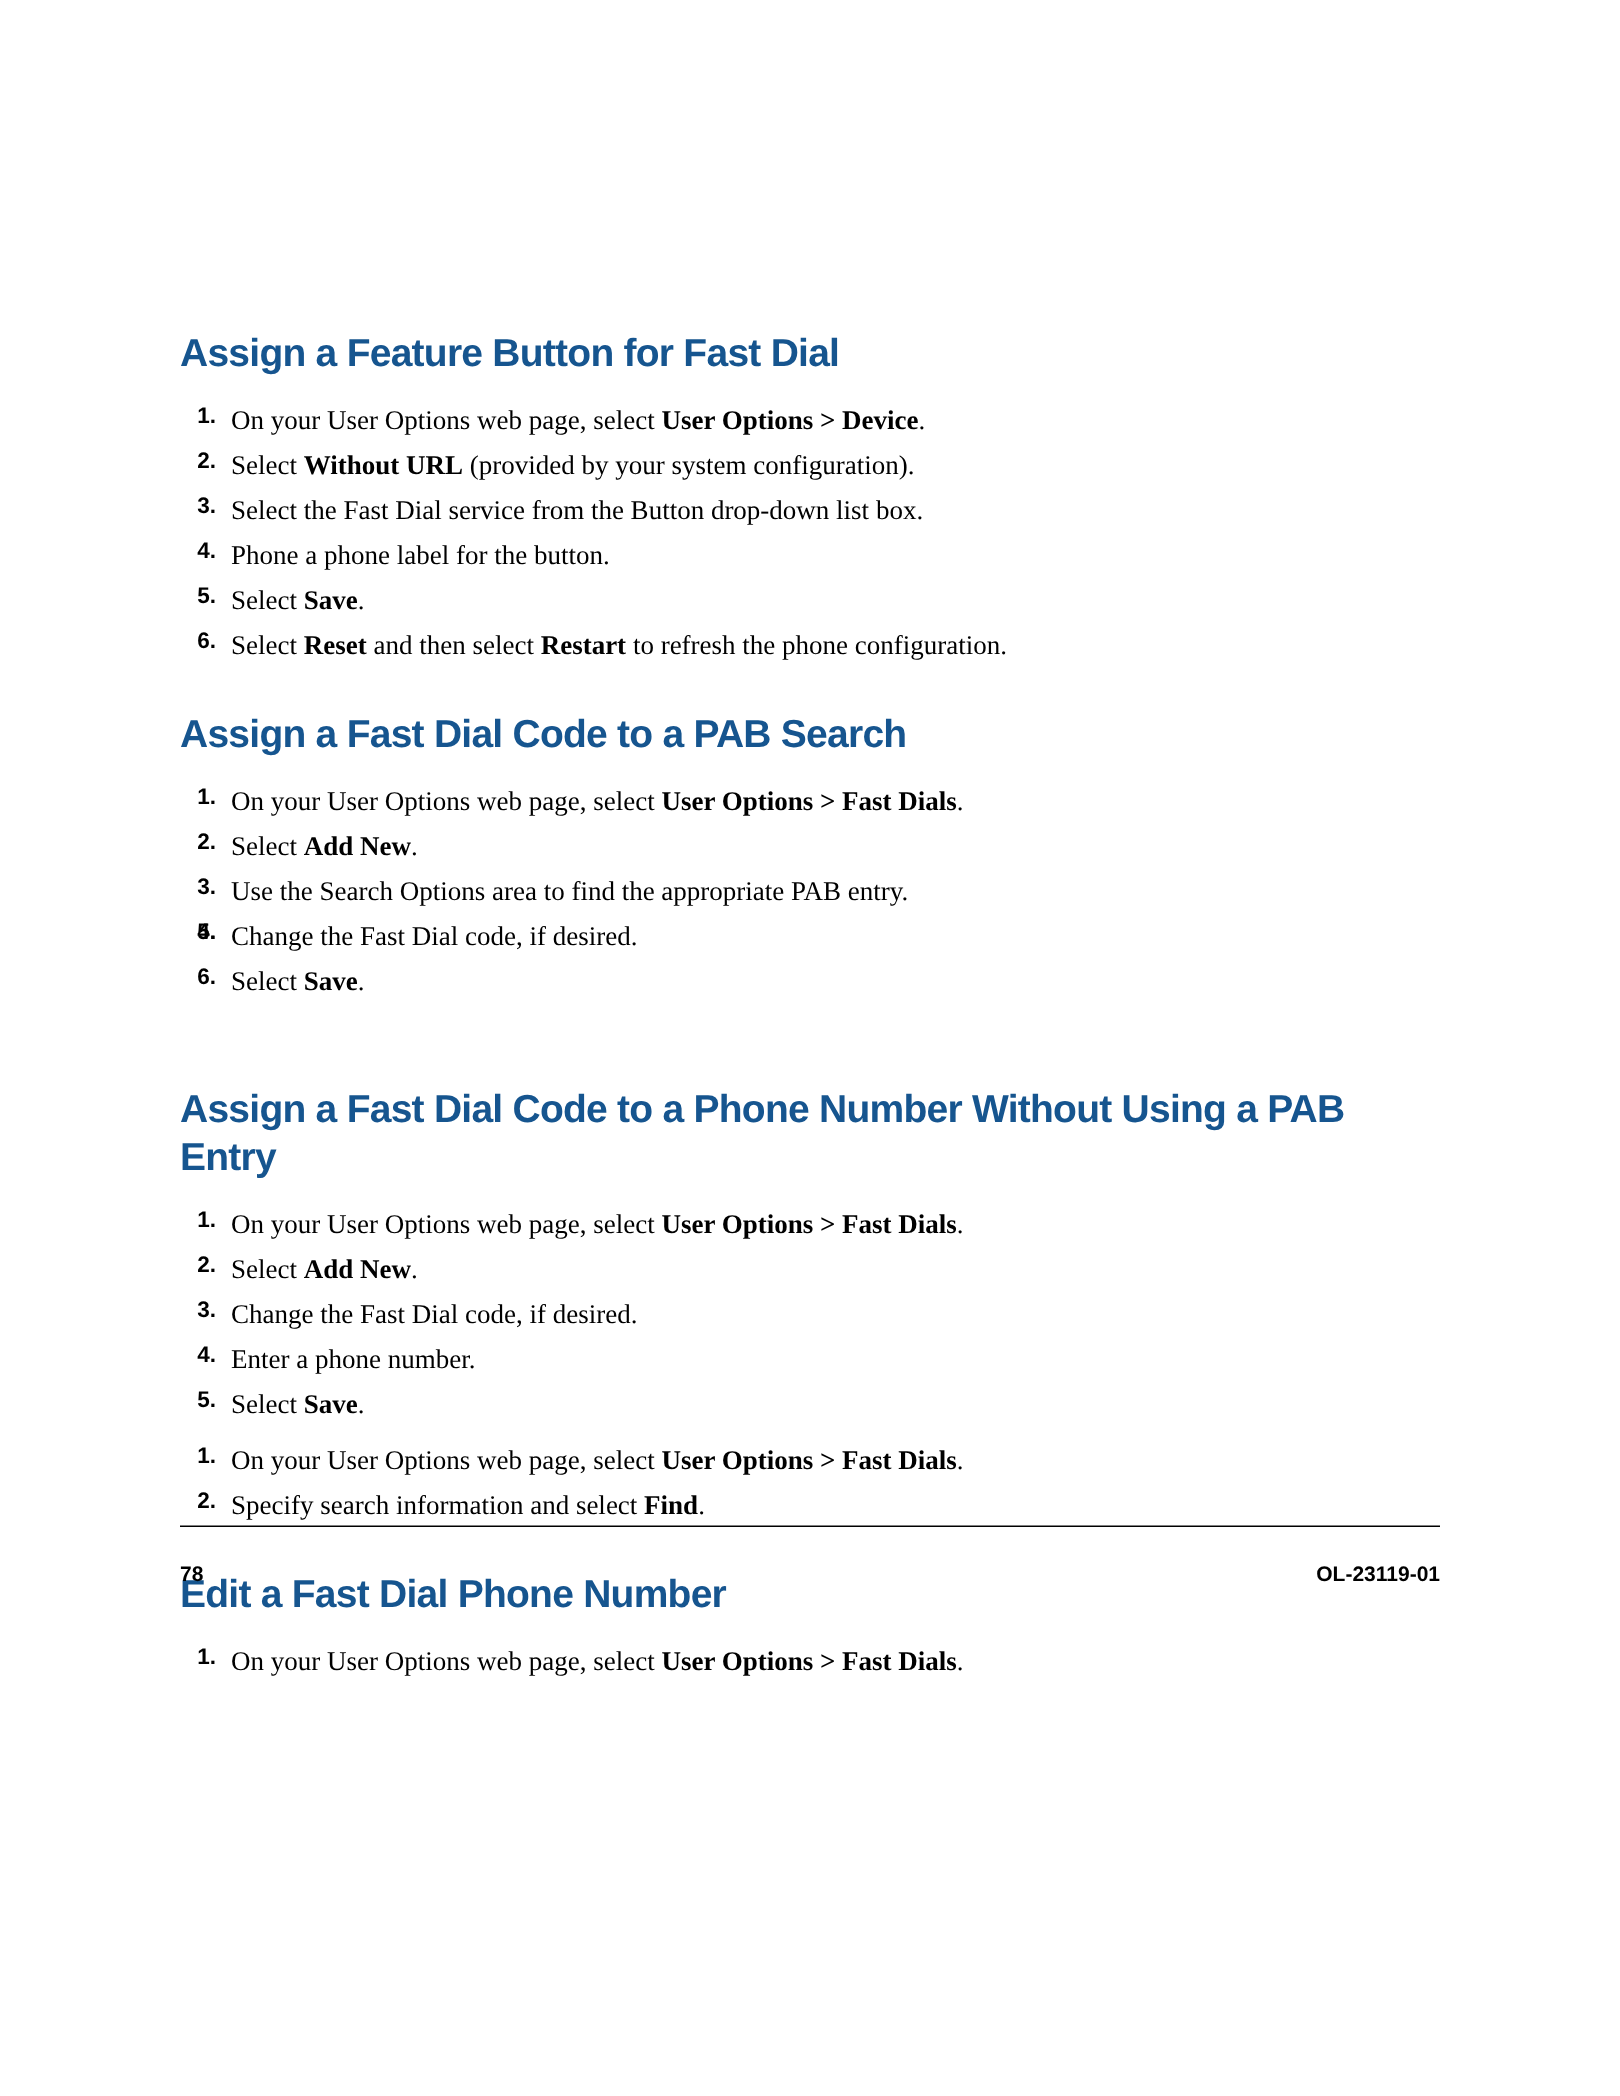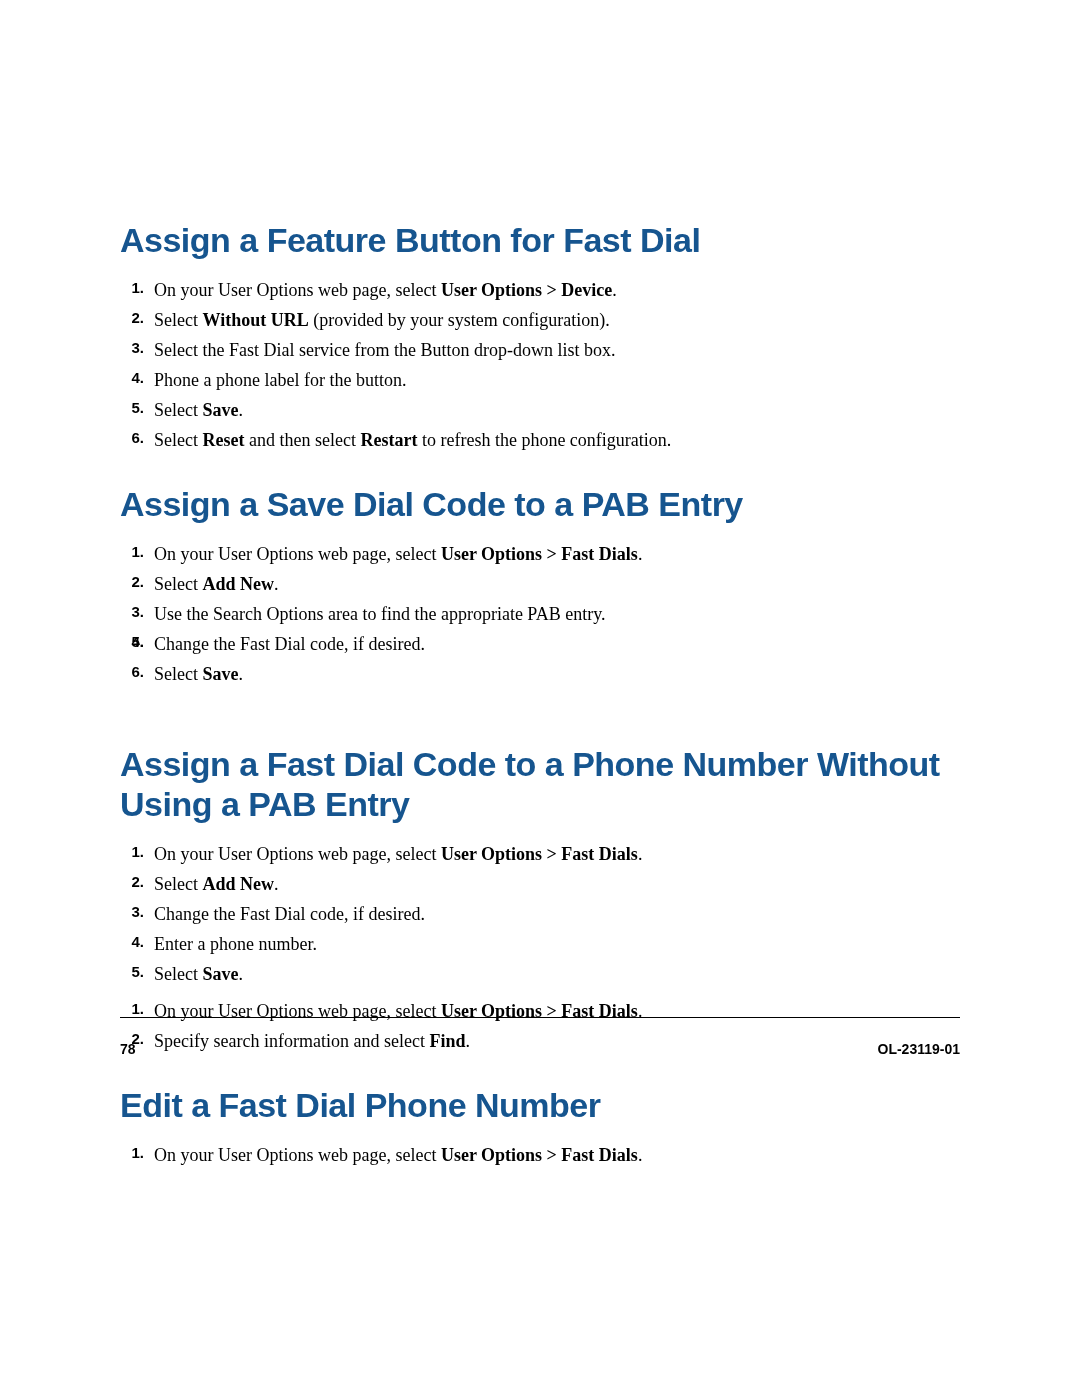--- a/index.html
+++ b/index.html
@@ -13,21 +13,21 @@
     width: 1080px;
     height: 1397px;
     position: relative;
     box-sizing: border-box;
     padding: 220px 120px 0 120px;
   }
   .section-heading {
     font-family: Arial, Helvetica, sans-serif;
     font-weight: bold;
     color: #16558f;
-    font-size: 34px;
+    font-size: 26px;
     line-height: 1.2;
     margin: 30px 0 16px 0;
     letter-spacing: -0.5px;
   }
   .section-heading.first {
     margin-top: 0;
   }
   .section-heading.wide {
     margin-top: 56px;
   }
@@ -82,21 +82,21 @@
   <div id="content-area">
       <div class="section-heading first">Assign a Feature Button for Fast Dial</div>
       <ol class="steps">
         <li><span class="num">1.</span><span>On your User Options web page, select </span><span class="bold">User Options &gt; Device</span><span>.</span></li>
         <li><span class="num">2.</span><span>Select </span><span class="bold">Without URL</span><span> (provided by your system configuration).</span></li>
         <li><span class="num">3.</span><span>Select the Fast Dial service from the Button drop-down list box.</span></li>
         <li><span class="num">4.</span><span>Phone a phone label for the button.</span></li>
         <li><span class="num">5.</span><span>Select </span><span class="bold">Save</span><span>.</span></li>
         <li><span class="num">6.</span><span>Select </span><span class="bold">Reset</span><span> and then select </span><span class="bold">Restart</span><span> to refresh the phone configuration.</span></li>
       </ol>
-      <div class="section-heading">Assign a Save Dial Code to a PAB Entry</div>
+      <div class="section-heading">Assign a Fast Dial Code to a PAB Search</div>
       <ol class="steps">
         <li><span class="num">1.</span><span>On your User Options web page, select </span><span class="bold">User Options &gt; Fast Dials</span><span>.</span></li>
         <li><span class="num">2.</span><span>Select </span><span class="bold">Add New</span><span>.</span></li>
         <li><span class="num">3.</span><span>Use the Search Options area to find the appropriate PAB entry.</span></li>
         <li><span class="num">4.</span></li>
         <li><span class="num">5.</span><span>Change the Fast Dial code, if desired.</span></li>
         <li><span class="num">6.</span><span>Select </span><span class="bold">Save</span><span>.</span></li>
       </ol>
       <div class="section-heading wide">Assign a Fast Dial Code to a Phone Number Without Using a PAB Entry</div>
       <ol class="steps">

